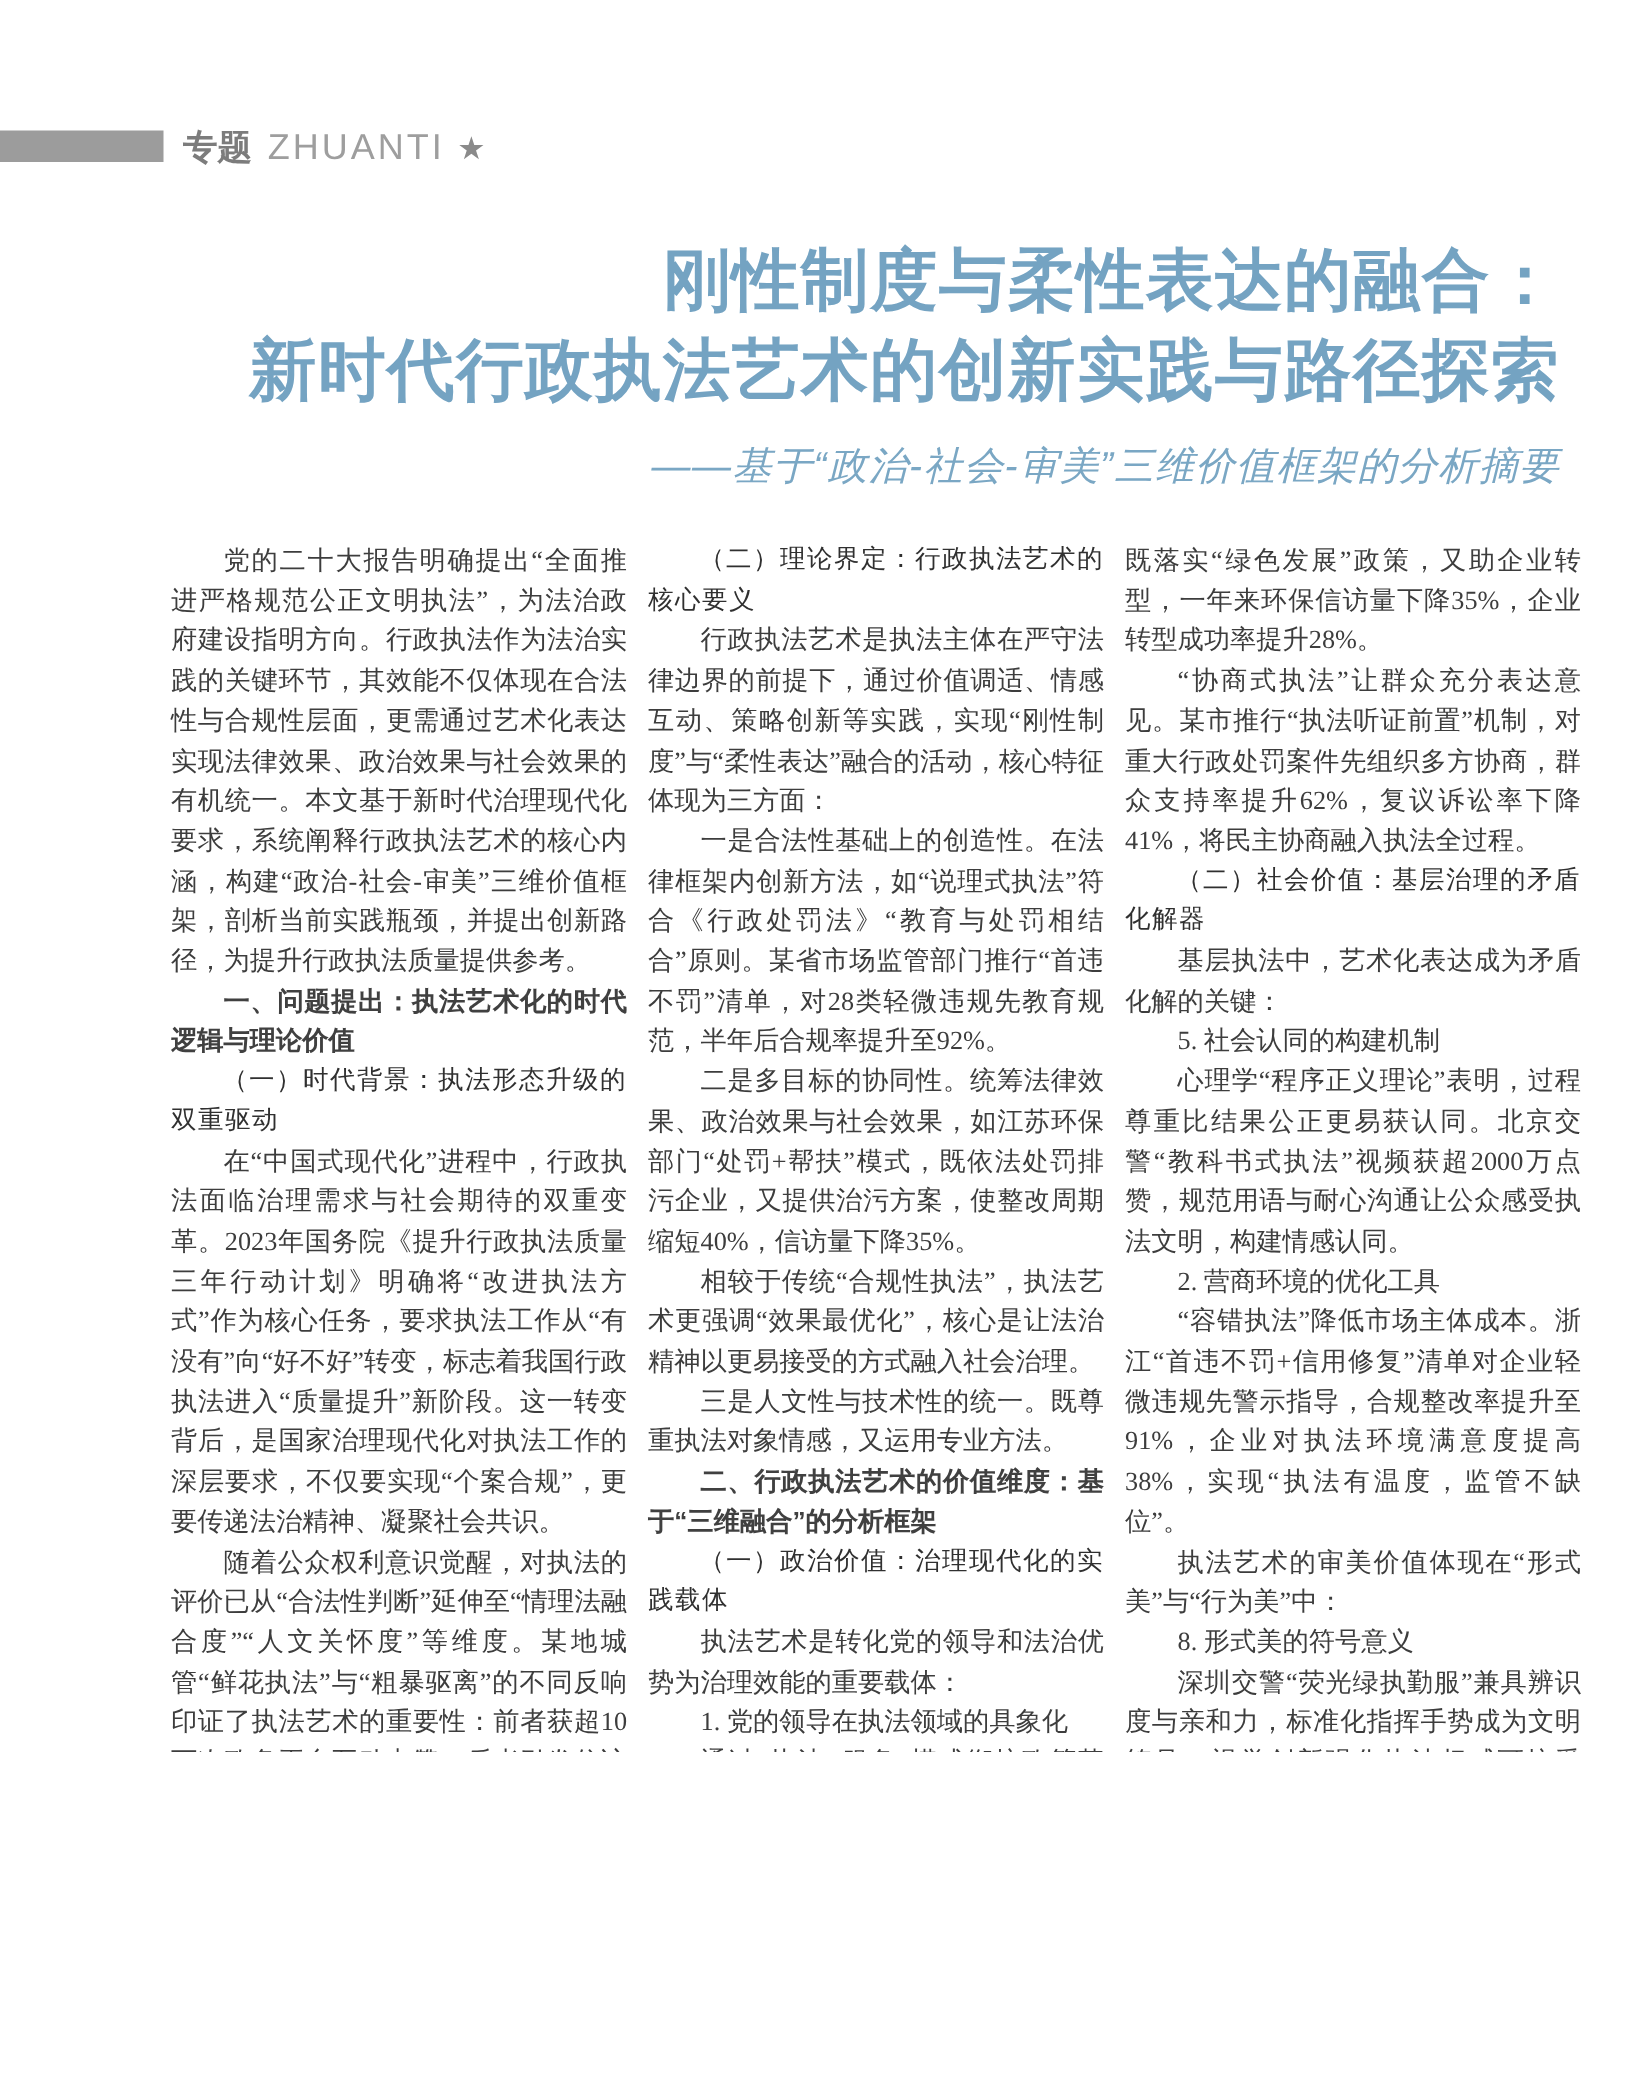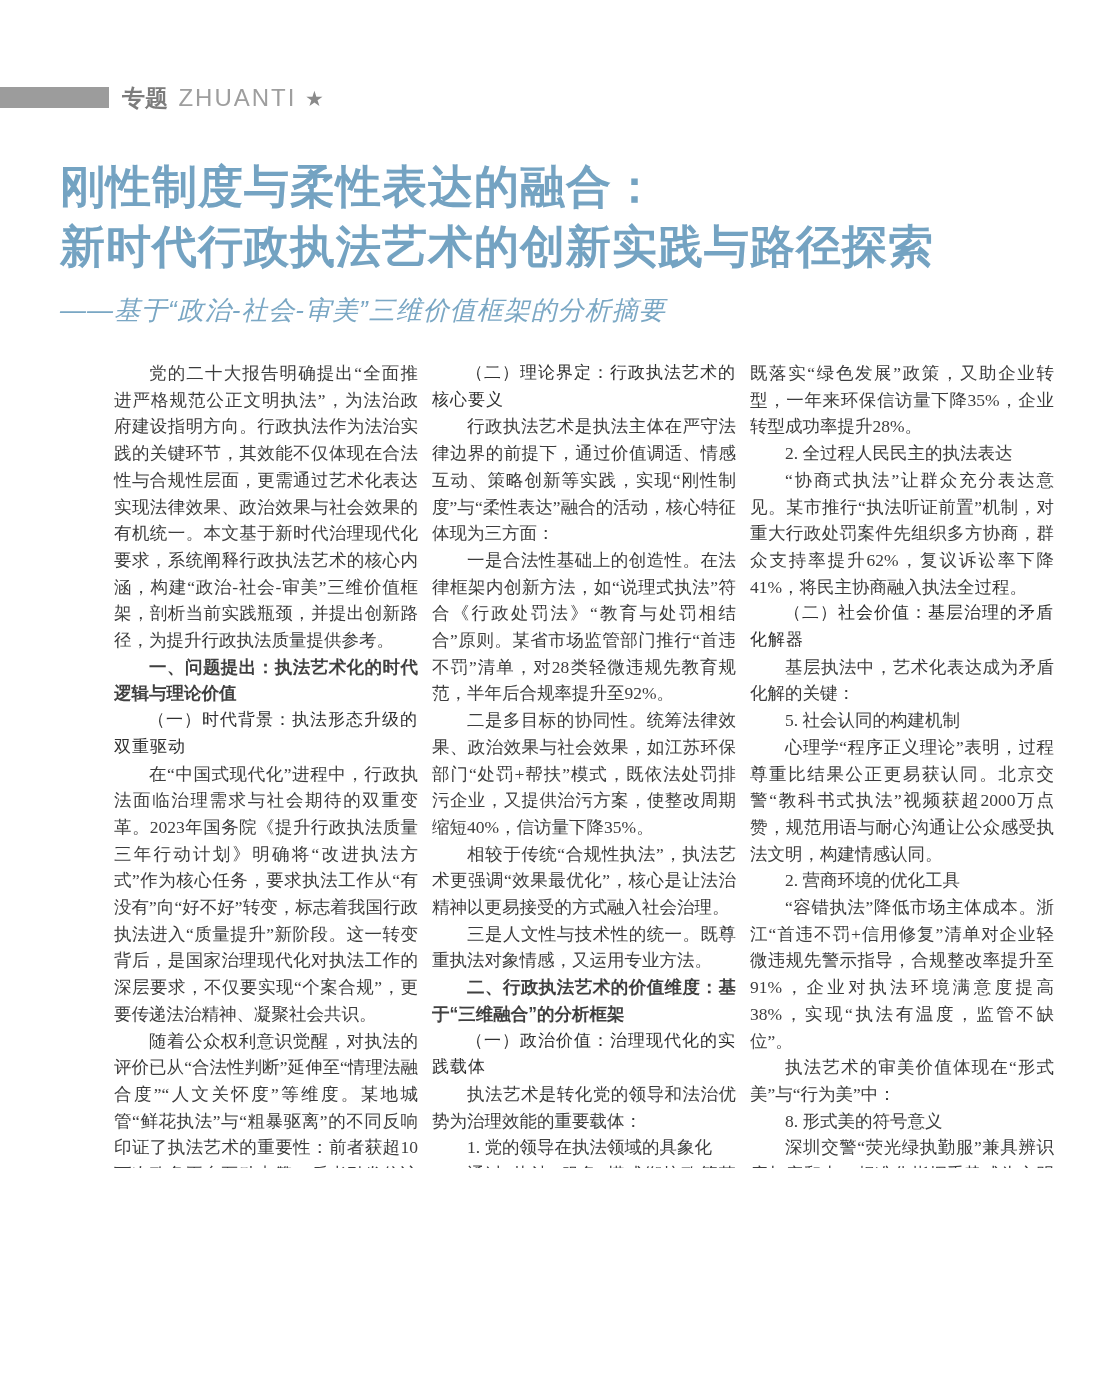--- a/index.html
+++ b/index.html
@@ -23,21 +23,21 @@
     white-space:nowrap;
     font-family:"Liberation Sans","DejaVu Sans",sans-serif;
   }
   .tag-cn { font-size:23px; font-weight:bold; color:#7c7c7c; }
   .tag-en { font-size:24px; color:#9e9e9e; letter-spacing:2px; margin-left:6px; }
   .tag-star { font-size:21px; color:#8a8a8a; margin-left:4px; }
 
   
   .title-block {
     position:absolute; left:60px; top:158px;
-    width:980px; text-align:left;
+    width:980px; text-align:right;
   }
   .title-main {
     font-size:45px; font-weight:bold;
     line-height:1.33; letter-spacing:1px;
     color:#74a3c2;
   }
   .title-sub {
     margin-top:15px;
     font-family:"Liberation Sans","DejaVu Sans",sans-serif;
     font-size:26px; font-weight:normal;
@@ -107,21 +107,20 @@
       <p class="p-normal">行政执法艺术是执法主体在严守法律边界的前提下，通过价值调适、情感互动、策略创新等实践，实现“刚性制度”与“柔性表达”融合的活动，核心特征体现为三方面：</p>
       <p class="p-normal">一是合法性基础上的创造性。在法律框架内创新方法，如“说理式执法”符合《行政处罚法》“教育与处罚相结合”原则。某省市场监管部门推行“首违不罚”清单，对28类轻微违规先教育规范，半年后合规率提升至92%。</p>
       <p class="p-normal">二是多目标的协同性。统筹法律效果、政治效果与社会效果，如江苏环保部门“处罚+帮扶”模式，既依法处罚排污企业，又提供治污方案，使整改周期缩短40%，信访量下降35%。</p>
       <p class="p-normal">相较于传统“合规性执法”，执法艺术更强调“效果最优化”，核心是让法治精神以更易接受的方式融入社会治理。</p>
       <p class="p-normal">三是人文性与技术性的统一。既尊重执法对象情感，又运用专业方法。</p>
       <p class="p-bold">二、行政执法艺术的价值维度：基于“三维融合”的分析框架</p>
       <p class="p-kai">（一）政治价值：治理现代化的实践载体</p>
       <p class="p-normal">执法艺术是转化党的领导和法治优势为治理效能的重要载体：</p>
       <p class="p-normal">1. 党的领导在执法领域的具象化</p>
       <p class="p-normal">通过“执法+服务”模式衔接政策落地与群众认同。某地生态环境局查处排污时，同步提供“环保合规整改指引”，既落实“绿色发展”政策，又助企业转型，一年来环保信访量下降35%，企业转型成功率提升28%。</p>
-      <p class="p-normal">2. 全过程人民民主的执法表达</p>
       <p class="p-normal">“协商式执法”让群众充分表达意见。某市推行“执法听证前置”机制，对重大行政处罚案件先组织多方协商，群众支持率提升62%，复议诉讼率下降41%，将民主协商融入执法全过程。</p>
       <p class="p-kai">（二）社会价值：基层治理的矛盾化解器</p>
       <p class="p-normal">基层执法中，艺术化表达成为矛盾化解的关键：</p>
       <p class="p-normal">5. 社会认同的构建机制</p>
       <p class="p-normal">心理学“程序正义理论”表明，过程尊重比结果公正更易获认同。北京交警“教科书式执法”视频获超2000万点赞，规范用语与耐心沟通让公众感受执法文明，构建情感认同。</p>
       <p class="p-normal">2. 营商环境的优化工具</p>
       <p class="p-normal">“容错执法”降低市场主体成本。浙江“首违不罚+信用修复”清单对企业轻微违规先警示指导，合规整改率提升至91%，企业对执法环境满意度提高38%，实现“执法有温度，监管不缺位”。</p>
       <p class="p-normal">执法艺术的审美价值体现在“形式美”与“行为美”中：</p>
       <p class="p-normal">8. 形式美的符号意义</p>
       <p class="p-normal">深圳交警“荧光绿执勤服”兼具辨识度与亲和力，标准化指挥手势成为文明符号，视觉创新强化执法权威可接受性，群众好感度提升23%。</p>

